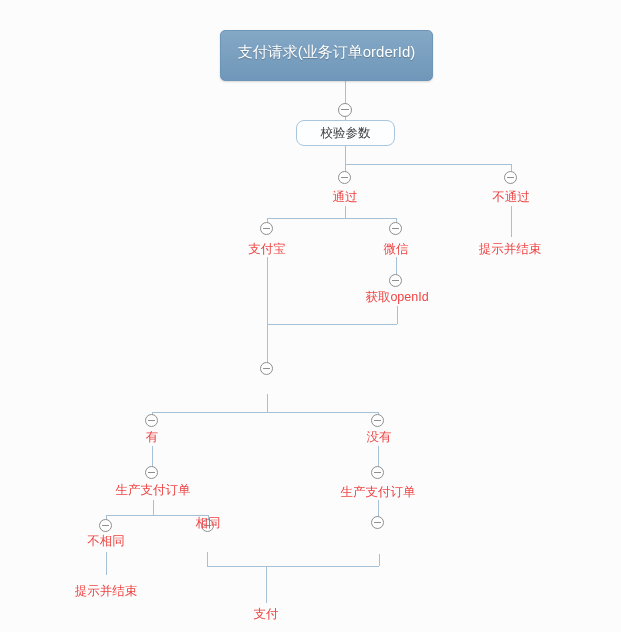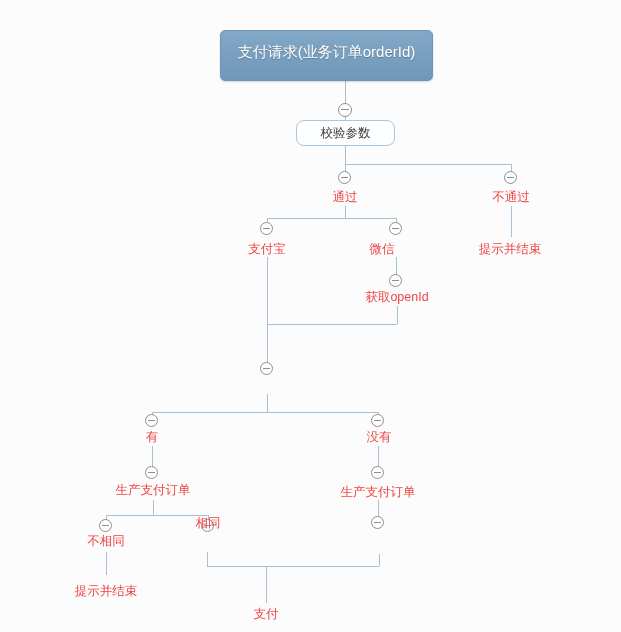--- a/index.html
+++ b/index.html
@@ -115,21 +115,21 @@
       <i></i>
     </div>
   <div class="collapse" style="left:371px;top:516px">
       <i></i>
     </div>
 
   <div class="lbl" style="left:345px;top:190px">通过</div>
   <div class="lbl" style="left:511px;top:190px">不通过</div>
   <div class="lbl" style="left:510px;top:242px">提示并结束</div>
   <div class="lbl" style="left:267px;top:242px">支付宝</div>
-  <div class="lbl" style="left:382px;top:242px">微信</div>
+  <div class="lbl" style="left:396px;top:242px">微信</div>
   <div class="lbl" style="left:397px;top:290px">获取openId</div>
   <div class="lbl" style="left:152px;top:430px">有</div>
   <div class="lbl" style="left:379px;top:430px">没有</div>
   <div class="lbl" style="left:153px;top:483px">生产支付订单</div>
   <div class="lbl" style="left:378px;top:485px">生产支付订单</div>
   <div class="lbl" style="left:106px;top:534px">不相同</div>
   <div class="lbl" style="left:208px;top:516px">相同</div>
   <div class="lbl" style="left:106px;top:584px">提示并结束</div>
   <div class="lbl" style="left:266px;top:607px">支付</div>
 

